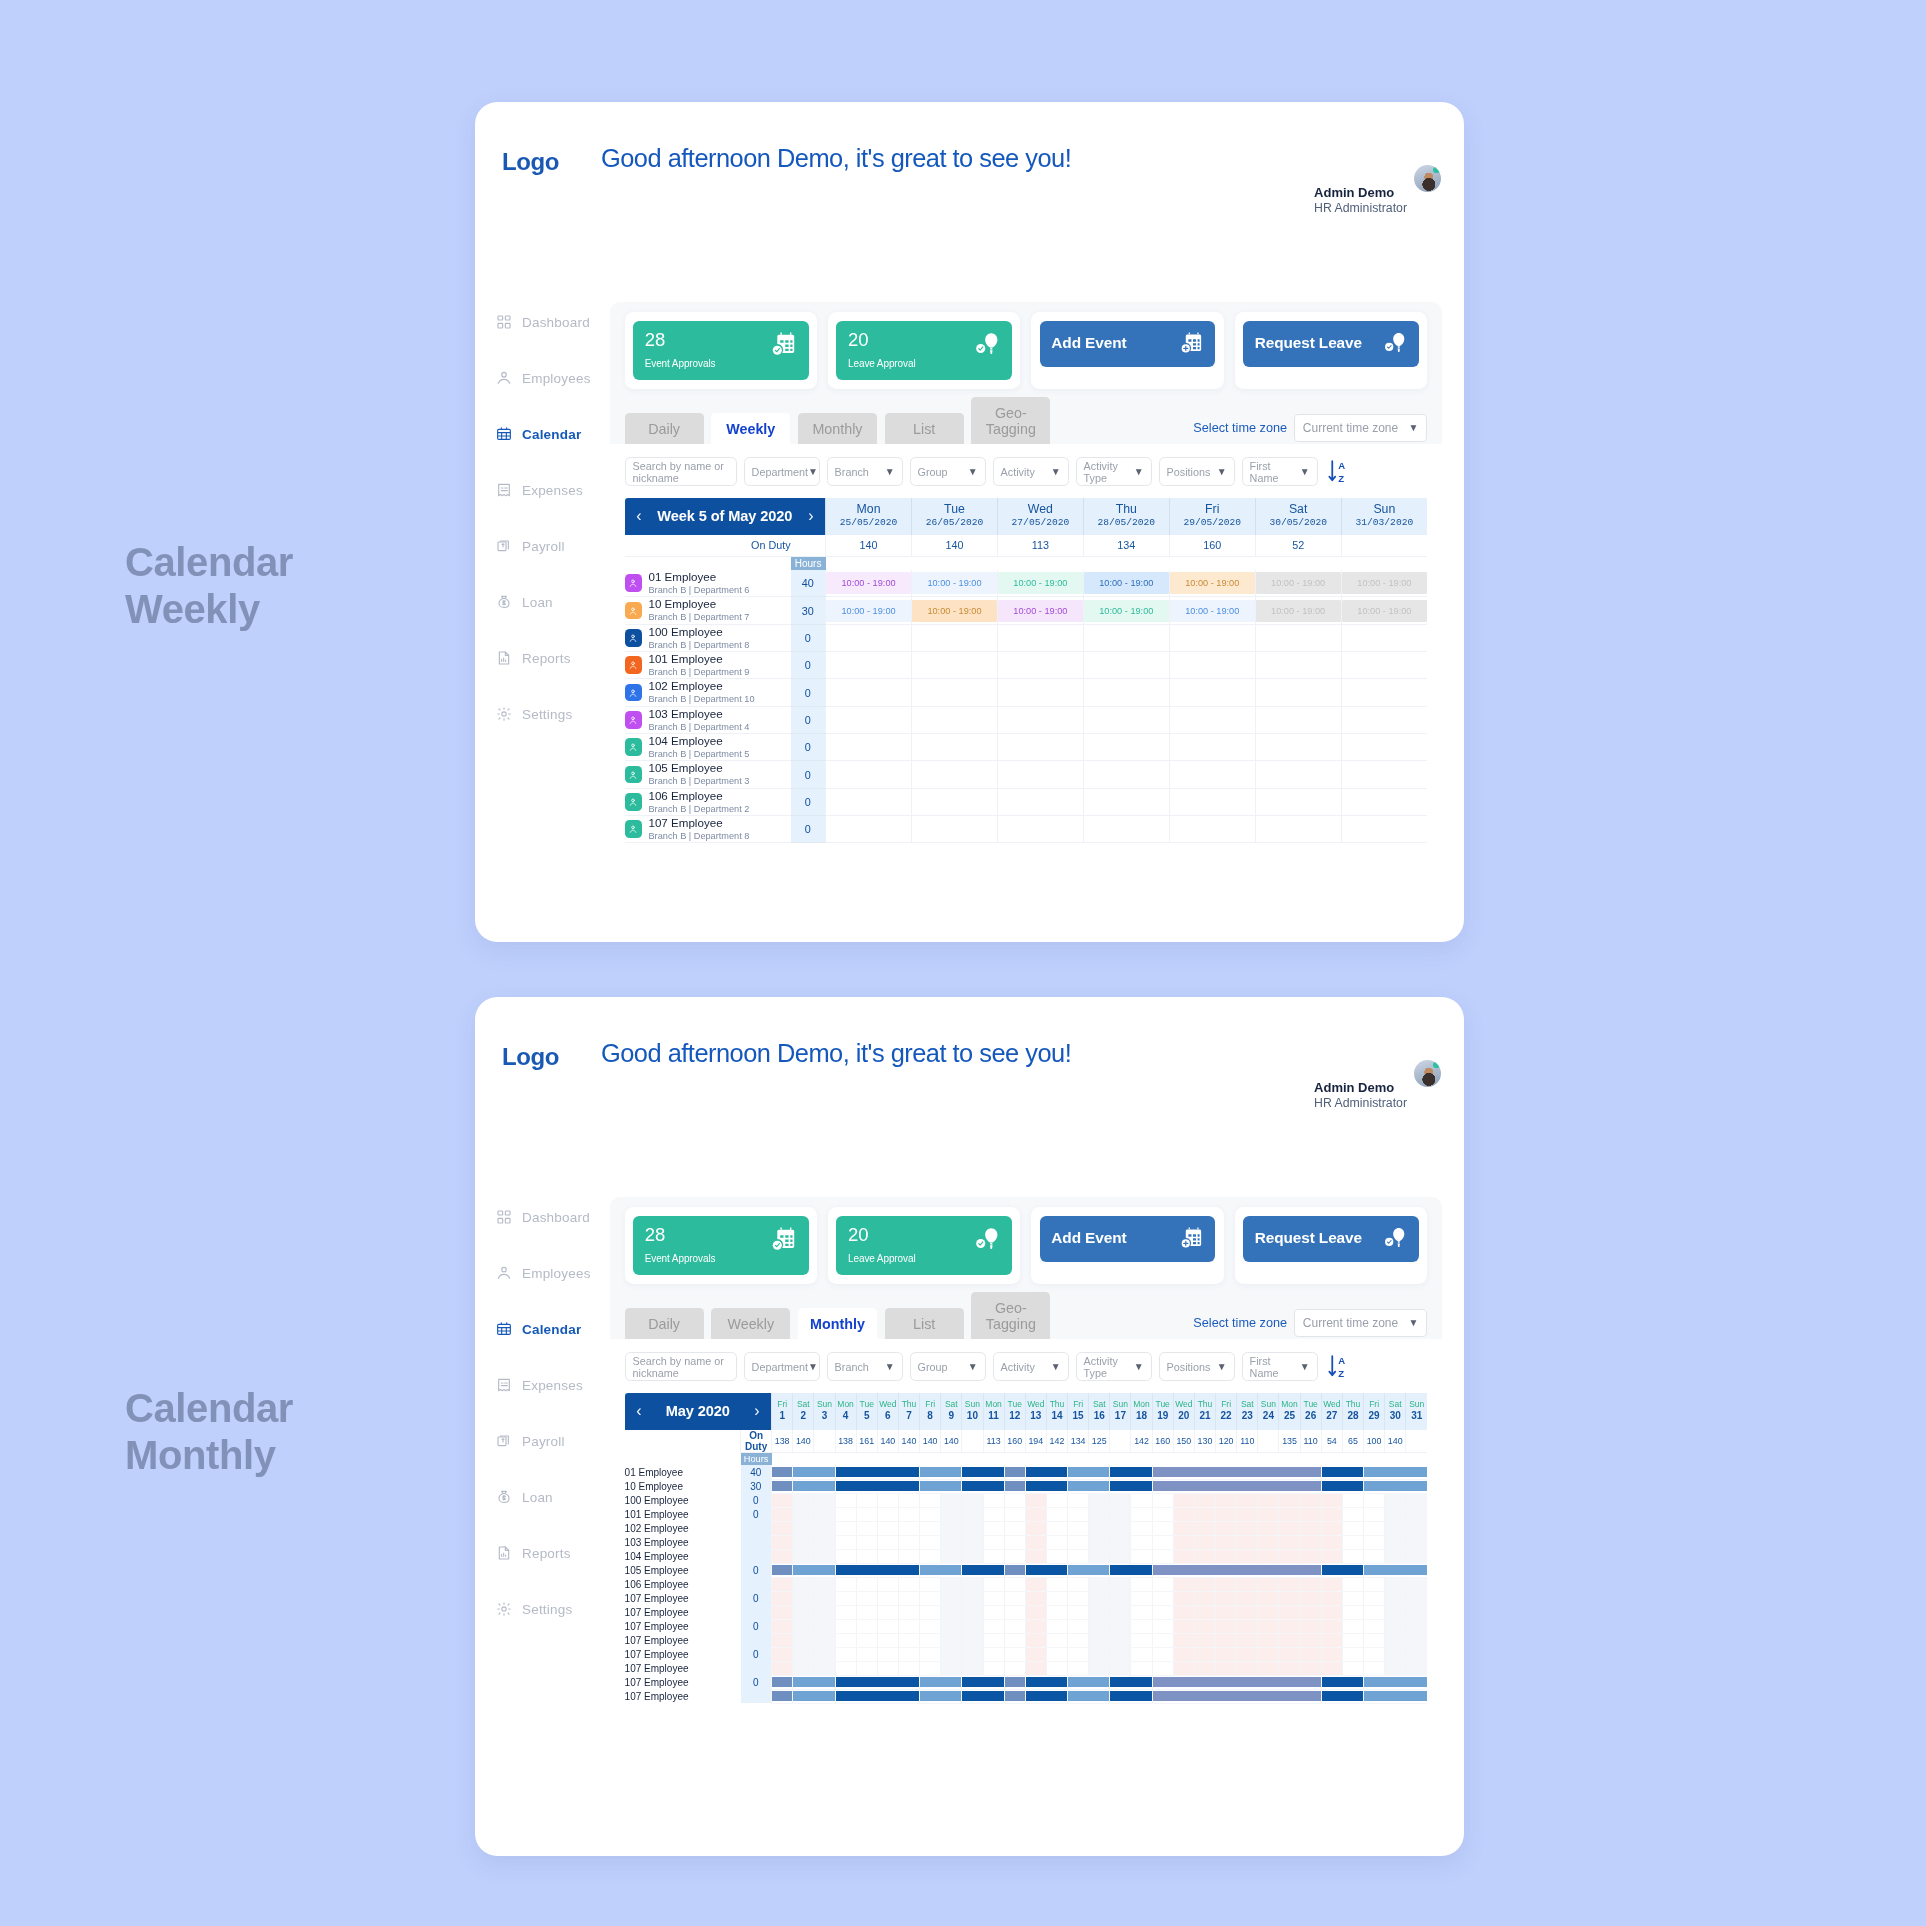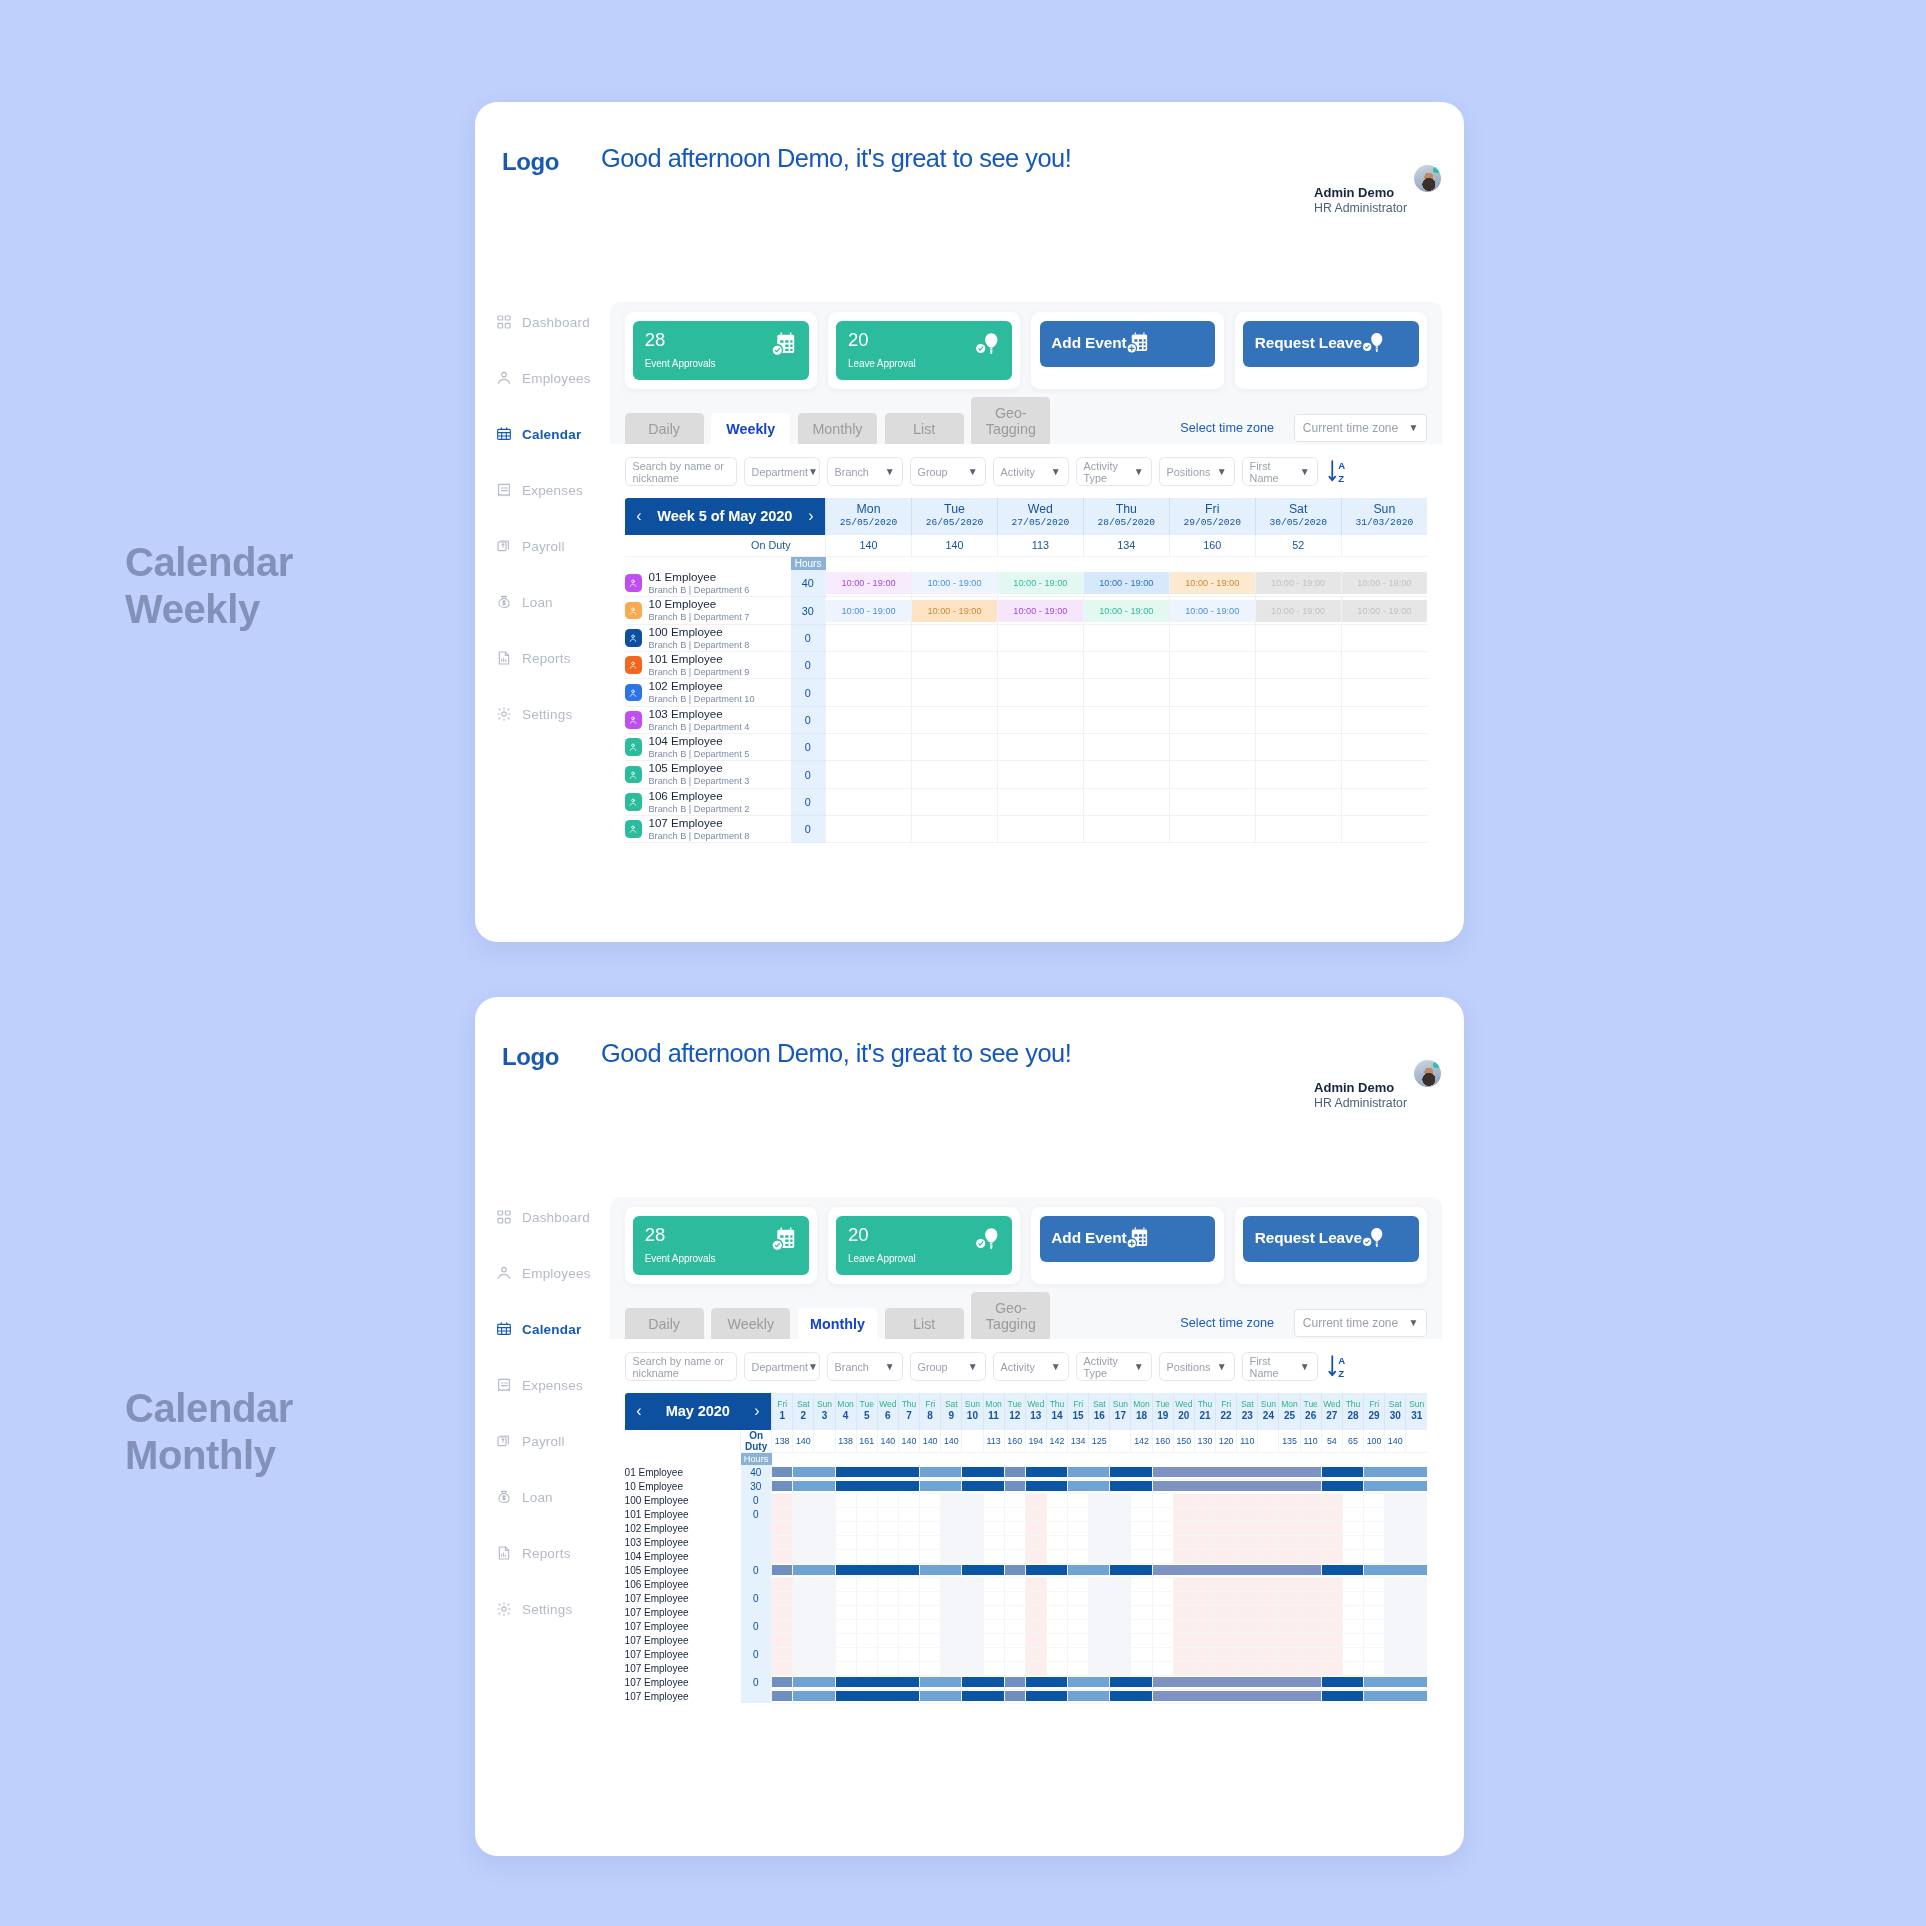--- a/index.html
+++ b/index.html
@@ -84,38 +84,38 @@
   }
 
   .stats { display:flex; padding:10px 9.2px 0 9.2px; gap:0; }
   .stat-cell { flex:1; background:#fff; border-radius:8.5px; margin:0 5.4px;
                box-shadow:0 1.5px 6.2px rgba(40,60,120,.05); padding:8.5px; }
   .stat-btn {
     border-radius:6.2px; padding:10px 11.6px 11.6px 11.6px;
     position:relative; color:#fff; min-height:59px;
   }
   .stat-btn.green { background:#2cbb9c; }
-  .stat-btn.blue  { background:#3473b9; display:flex; align-items:center; min-height:46px; }
+  .stat-btn.blue  { background:#3473b9; display:flex; align-items:center; justify-content:space-between; min-height:46px; }
   .stat-num   { font-size:18.5px; font-weight:500; line-height:1; margin-bottom:8.5px; }
   .stat-label { font-size:10px; font-weight:500; letter-spacing:-0.1px; }
   .stat-ico   { position:absolute; right:11.6px; top:10.8px; width:25.4px; height:25.4px; }
   .stat-ico svg { width:25.4px; height:25.4px; display:block; }
   .btn-label  { font-size:15.4px; font-weight:bold; letter-spacing:-0.1px; }
   .btn-ico    { width:23px; height:23px; }
   .btn-ico svg{ width:23px; height:23px; display:block; }
 
   
   .tabrow { display:flex; align-items:flex-end; padding:8.5px 14.6px 0 14.6px; position:relative; }
   .tab {
     background:#dcdcdc; color:#9b9b9b; font-size:14.3px; font-weight:500;
     padding:7.7px 0 7.7px 0; width:79px; text-align:center;
     border-radius:4.6px 4.6px 0 0; margin-right:7.7px;
   }
   .tab.active { background:#fff; color:#1342cf; font-weight:bold; }
-  .tz { margin-left:auto; display:flex; align-items:center; gap:20px; padding-bottom:2.3px; }
+  .tz { margin-left:auto; display:flex; align-items:center; gap:7px; padding-bottom:2.3px; }
   .tz-label { color:#1b5bbd; font-size:12.7px; font-weight:500; white-space:nowrap; }
   .tz-select {
     background:#fff; border:0.8px solid #e2e4e8; border-radius:4.6px;
     width:133px; height:28.5px; display:flex; align-items:center;
     justify-content:space-between; padding:0 7.7px; color:#9aa0ab; font-size:12px;
   }
 
   
   .filters { background:#fff; display:flex; align-items:center; gap:7px; padding:13px 14.6px 11.6px 14.6px; }
   .f-input, .f-select {

